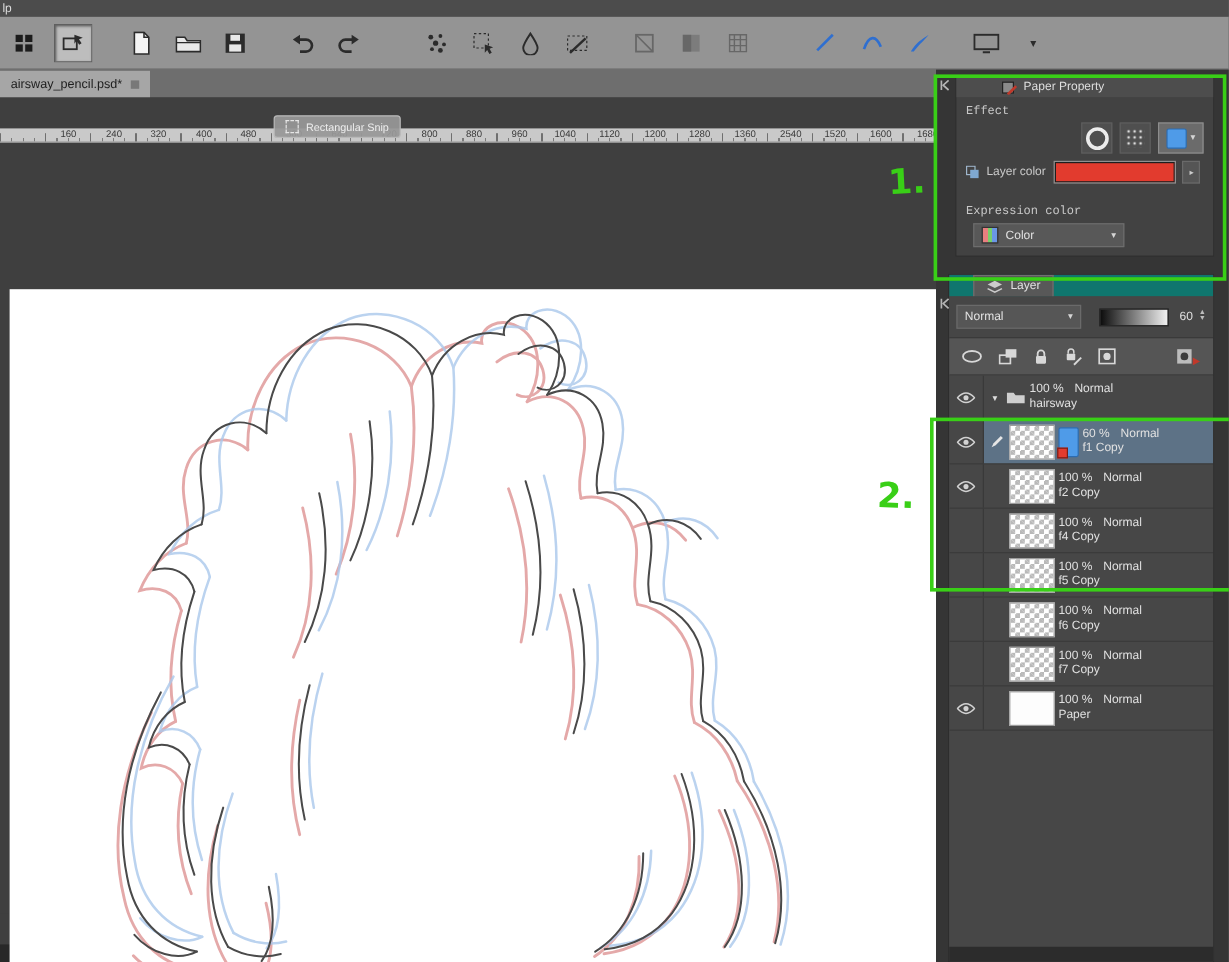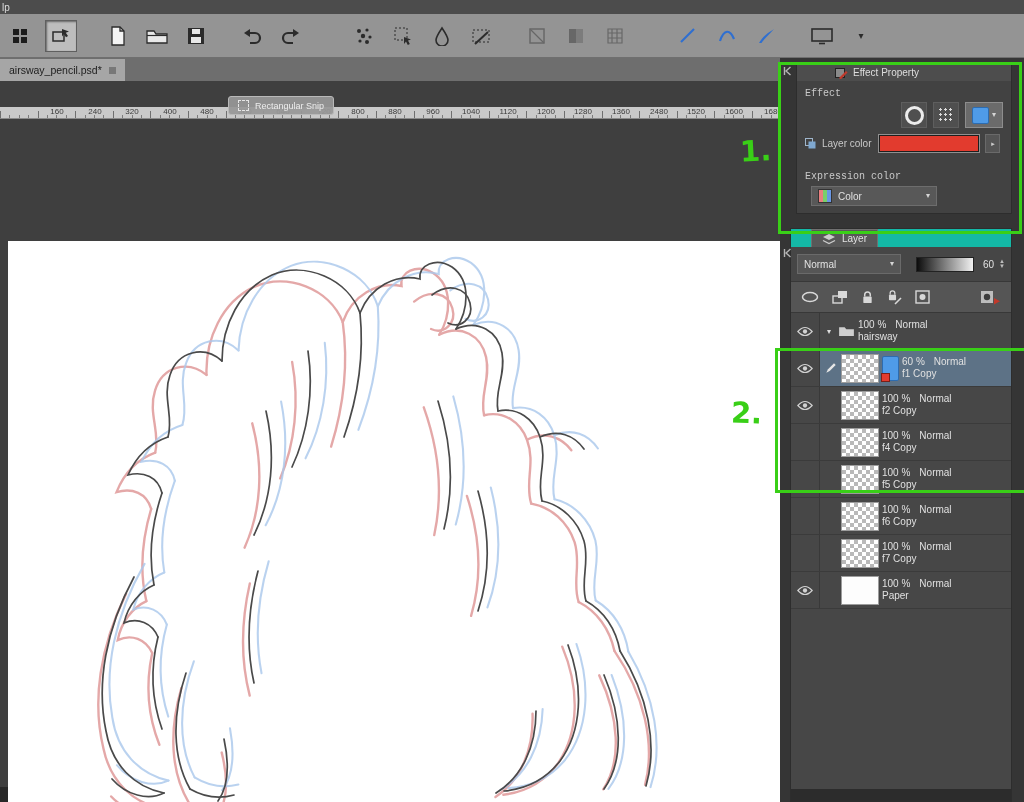--- a/index.html
+++ b/index.html
@@ -61,21 +61,21 @@
   .lc-btn{width:13px;height:17px;background:#555;border:1px solid #6a6a6a;color:#ccc;
           font-size:7px;display:flex;align-items:center;justify-content:center;}
   .expr-select{width:126px;height:20px;background:#585858;border:1px solid #6d6d6d;
                display:flex;align-items:center;gap:6px;padding:0 6px;margin:4px 0 0 6px;box-sizing:border-box;}
   .expr-icon{width:12px;height:12px;border:1px solid #333;flex:none;
              background:linear-gradient(90deg,#e87f7f 0 33%,#79cf6a 33% 66%,#6a97e4 66%);}
   .expr-label{font-size:10px;color:#e0e0e0;flex:1;}
   
   .panel-layer{margin-top:14px;flex:1;display:flex;flex-direction:column;background:#454545;
                border:1px solid #2d2d2d;overflow:hidden;}
-  .lp-head{height:18px;background:#14b8a6;display:flex;align-items:flex-end;padding-left:20px;}
+  .lp-head{height:18px;background:#0f766e;display:flex;align-items:flex-end;padding-left:20px;}
   .lp-tab{height:18px;background:#585858;border:1px solid #707070;border-bottom:none;
           display:flex;align-items:center;gap:6px;padding:0 10px;font-size:10px;color:#e2e2e2;box-sizing:border-box;}
   .lp-controls{height:34px;background:#464646;border-bottom:1px solid #383838;
                display:flex;align-items:center;padding:0 6px;}
   .blend-select{width:104px;height:20px;background:#565656;border:1px solid #6a6a6a;
                 display:flex;align-items:center;padding:0 6px;font-size:10px;color:#e2e2e2;box-sizing:border-box;}
   .blend-select .bl{flex:1;}
   .opacity-widget{margin-left:auto;display:flex;align-items:center;gap:5px;}
   .diamond-bar{width:56px;height:13px;border:1px solid #222;
                background:linear-gradient(90deg,#0c0c0c,#f1f1f1);}
@@ -292,21 +292,21 @@
       <span class="rnum" style="left:283px">640</span>
       <span class="rnum" style="left:324px">720</span>
       <span class="rnum" style="left:358px">800</span>
       <span class="rnum" style="left:395px">880</span>
       <span class="rnum" style="left:433px">960</span>
       <span class="rnum" style="left:471px">1040</span>
       <span class="rnum" style="left:508px">1120</span>
       <span class="rnum" style="left:546px">1200</span>
       <span class="rnum" style="left:583px">1280</span>
       <span class="rnum" style="left:621px">1360</span>
-      <span class="rnum" style="left:659px">2480</span>
+      <span class="rnum" style="left:659px">2540</span>
       <span class="rnum" style="left:696px">1520</span>
       <span class="rnum" style="left:734px">1600</span>
       <span class="rnum" style="left:773px">1680</span>
     </div>
 
     <div class="snip">
       <span class="snip-ic"></span>
       <span>Rectangular Snip</span>
     </div>
 
@@ -362,21 +362,21 @@
     <svg class="rail-ic" style="top:190px" width="10" height="10">
         <use href="#sym-collapse"></use>
       </svg>
 
     <div class="panel" style="margin-left:6px">
       <div class="pp-head">
         <svg width="13" height="13">
             <rect x="0.5" y="2.5" width="9" height="9" fill="#8a8a8a" stroke="#222"></rect>
             <path d="M4 12 L11 5 L12.6 6.6 L5.6 13.6 z" fill="#c0392b"></path>
           </svg>
-        <span>Effect Property</span>
+        <span>Paper Property</span>
       </div>
       <div class="pp-body">
         <div class="pp-label">Effect</div>
         <div class="fx-row">
           <span class="fx-btn">
               <span class="fx-circle"></span>
             </span>
           <span class="fx-btn">
               <span class="fx-tone"></span>
             </span>

